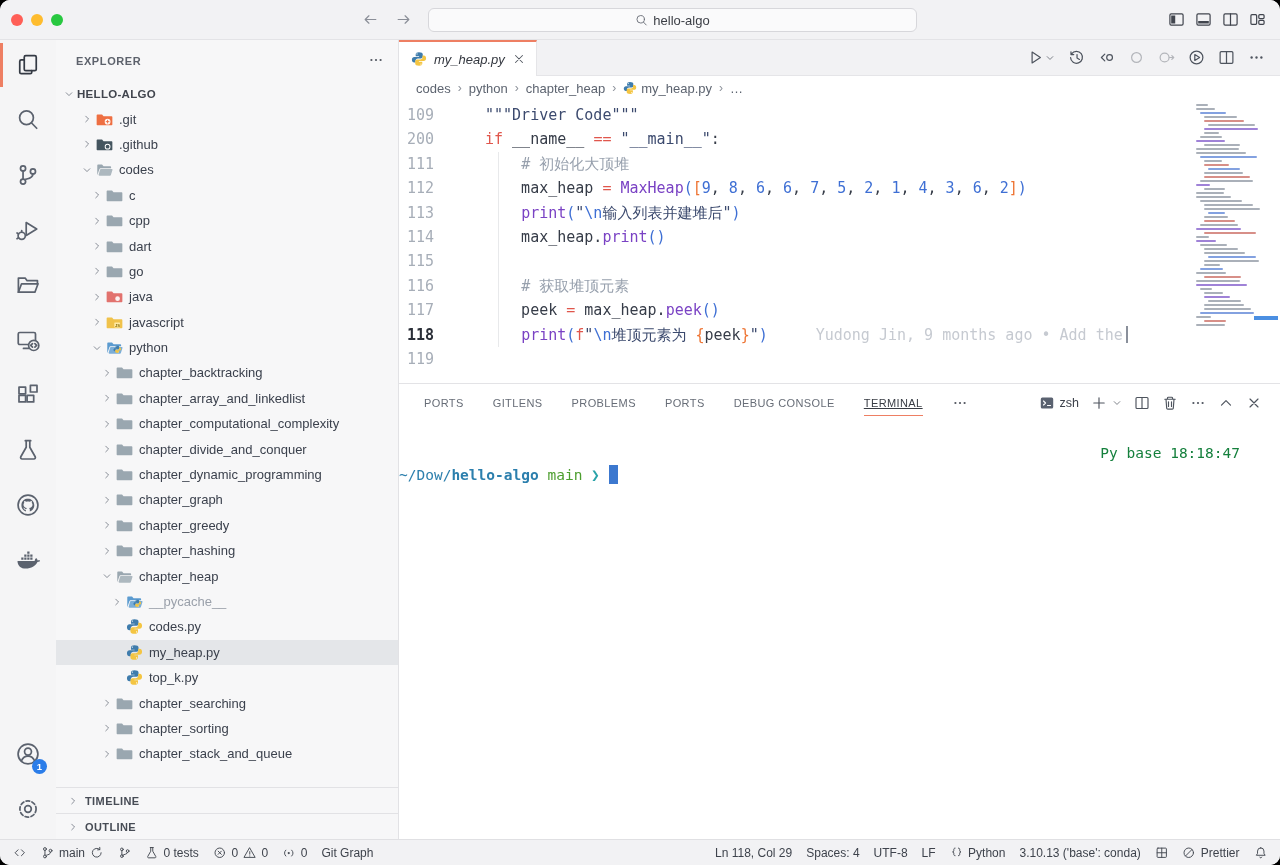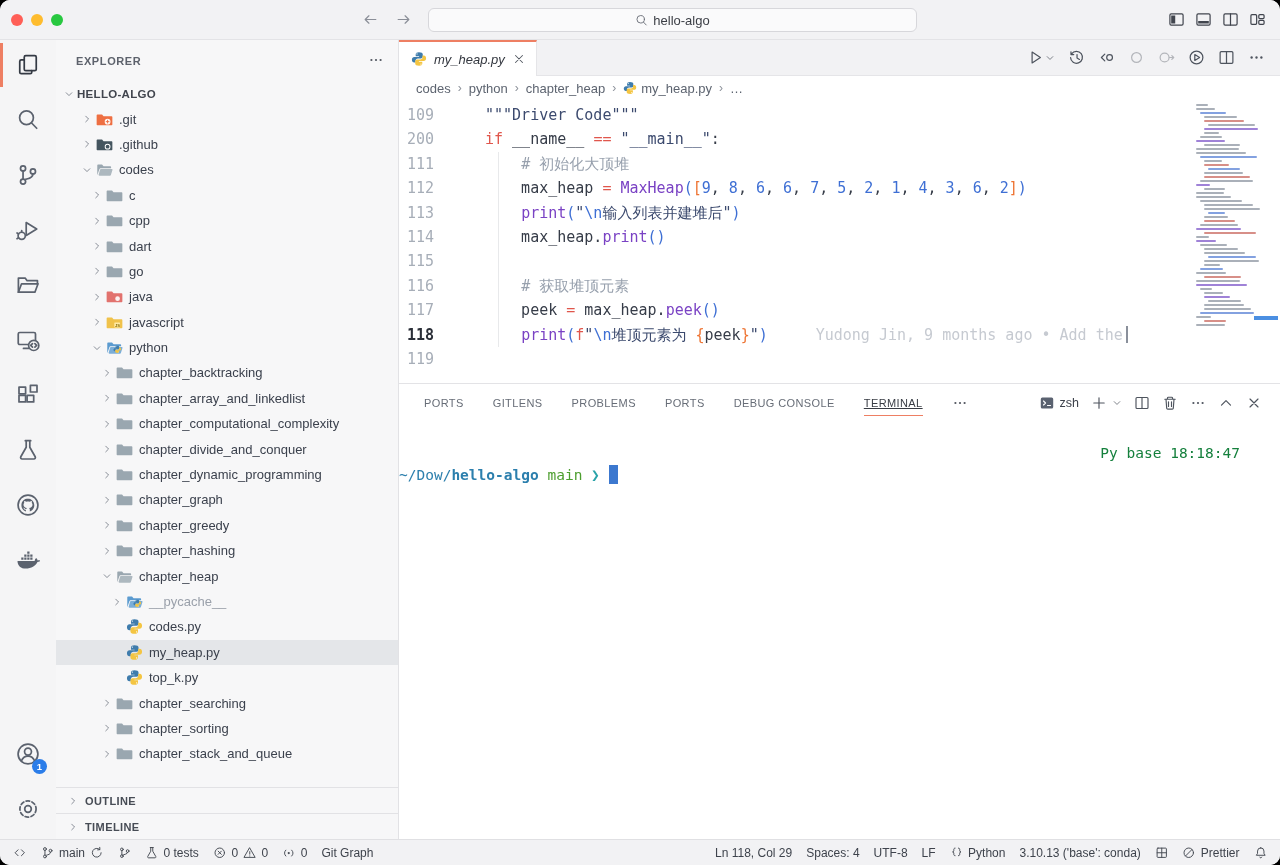--- a/index.html
+++ b/index.html
@@ -663,29 +663,29 @@
     <span class="tlabel">chapter_stack_and_queue</span>
           </div>
         </div>
       <div id="sb-sections">
           <div class="sb-section">
     <span class="twist">
               <svg viewBox="0 0 16 16" fill="none" stroke="currentColor" stroke-width="1.15" stroke-linecap="round" stroke-linejoin="round">
                 <path d="M6 3.5L10.5 8 6 12.5"></path>
               </svg>
             </span>
+    <span>TIMELINE</span>
+          </div>
+          <div class="sb-section">
+    <span class="twist">
+              <svg viewBox="0 0 16 16" fill="none" stroke="currentColor" stroke-width="1.15" stroke-linecap="round" stroke-linejoin="round">
+                <path d="M6 3.5L10.5 8 6 12.5"></path>
+              </svg>
+            </span>
     <span>OUTLINE</span>
-          </div>
-          <div class="sb-section">
-    <span class="twist">
-              <svg viewBox="0 0 16 16" fill="none" stroke="currentColor" stroke-width="1.15" stroke-linecap="round" stroke-linejoin="round">
-                <path d="M6 3.5L10.5 8 6 12.5"></path>
-              </svg>
-            </span>
-    <span>TIMELINE</span>
           </div>
         </div>
     </div>
 
     <div class="editor-col">
       <div class="tabbar">
         <div class="tab active">
           <span class="ticon16">
               <svg viewBox="0 0 16 16" fill="none" stroke="currentColor" stroke-width="1.15" stroke-linecap="round" stroke-linejoin="round">
                 <path fill="#3f7cac" stroke="none" d="M7.9 1.2c-1.9 0-3.2.8-3.2 2.2v1.9h3.4v.6H3.3c-1.4 0-2.4 1-2.4 2.8 0 1.7.9 2.8 2.3 2.8h1.3V9.7c0-1.3 1.1-2.3 2.4-2.3h3c1.1 0 1.9-.8 1.9-1.9V3.4c0-1.4-1.3-2.2-3.9-2.2z"></path>

